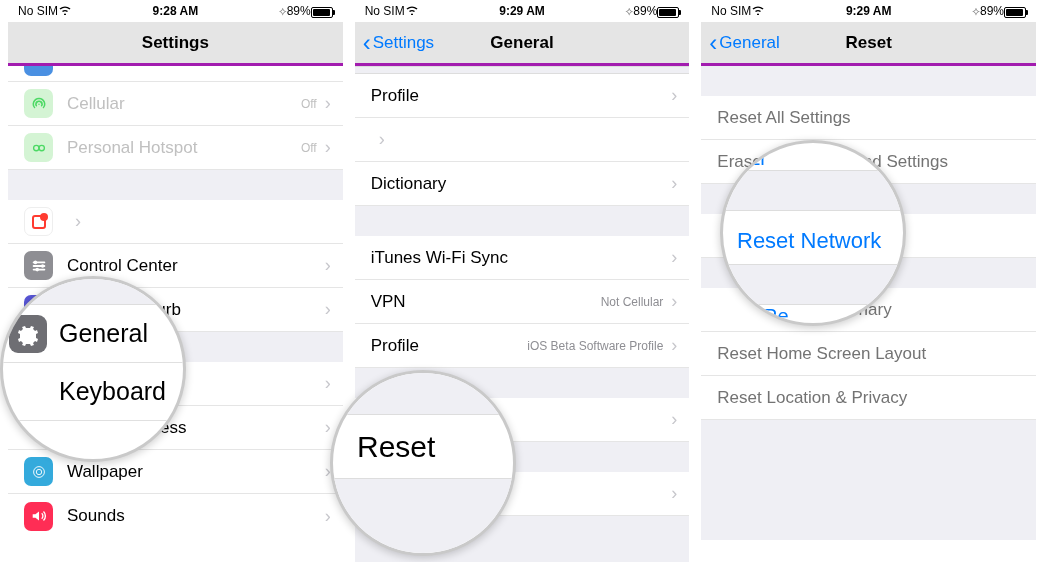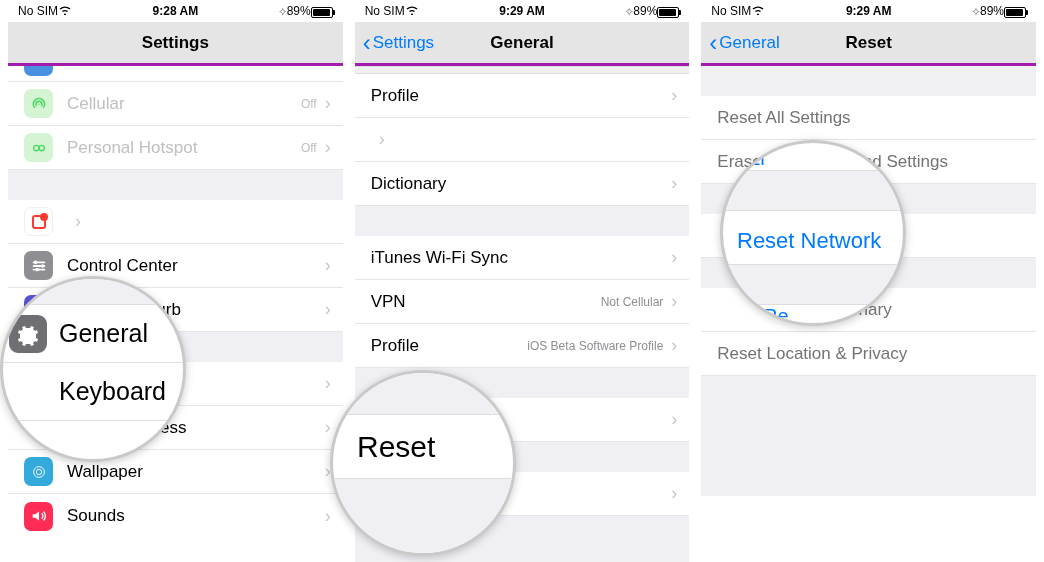--- a/index.html
+++ b/index.html
@@ -254,20 +254,23 @@
     </div>
     <div class="section-gap"></div>
     <div class="row">
       <span class="row-label link-row" style="padding-left:130px">ings</span>
     </div>
     <div class="section-gap"></div>
     <div class="row">
       <span class="row-label link-row" style="padding-left:60px">oard Dictionary</span>
     </div>
     <div class="row">
+      <span class="row-label link-row">Reset Home Screen Layout</span>
+    </div>
+    <div class="row">
       <span class="row-label link-row">Reset Location &amp; Privacy</span>
     </div>
     <div class="section-gap" style="height:120px"></div>
   </div>
 </div>
 
 <div class="magnify mag1">
   <div style="height:26px;background:#efeff4;border-bottom:1px solid #ddd"></div>
   <div class="mag-row" style="padding:0 10px 0 6px">
     <div class="mag-icon" style="background:#6e6e73">

